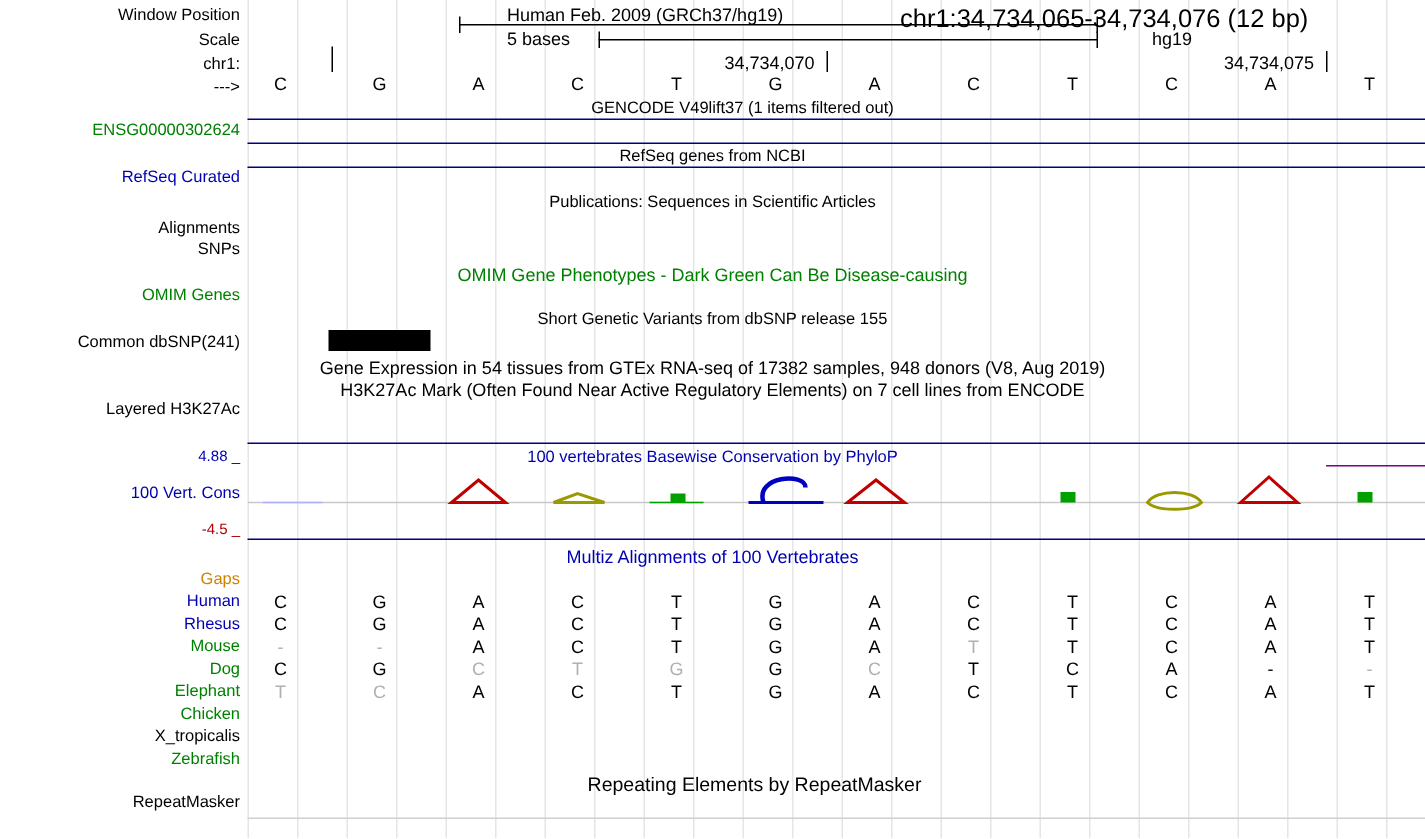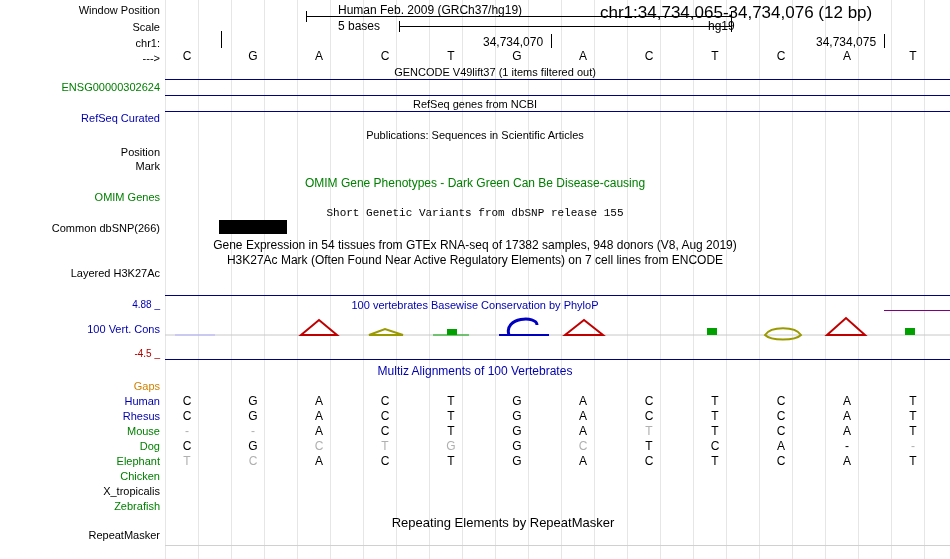--- a/index.html
+++ b/index.html
@@ -82,24 +82,24 @@
   <div class="vline" style="left:924px;height:559px;"></div>
 
   <div id="leftcol">
     <div class="lbl" style="top:4px;">Window Position</div>
     <div class="lbl" style="top:21px;">Scale</div>
     <div class="lbl" style="top:37px;">chr1:</div>
     <div class="lbl" style="top:52px;">---&gt;</div>
 
     <div class="lbl greenlbl" style="top:81px;">ENSG00000302624</div>
     <div class="lbl bluelbl" style="top:112px;">RefSeq Curated</div>
-    <div class="lbl" style="top:146px;">Position</div>
-    <div class="lbl" style="top:160px;">Mark</div>
+    <div class="lbl" style="top:146px;">Alignments</div>
+    <div class="lbl" style="top:160px;">SNPs</div>
     <div class="lbl greenlbl" style="top:191px;">OMIM Genes</div>
-    <div class="lbl" style="top:222px;">Common dbSNP(266)</div>
+    <div class="lbl" style="top:222px;">Common dbSNP(241)</div>
     <div class="lbl" style="top:267px;">Layered H3K27Ac</div>
     <div class="lbl bluelbl" style="top:323px;">100 Vert. Cons</div>
     <div class="lbl orange" style="top:380px;">Gaps</div>
 
     <div class="lbl bluelbl" style="top:395px;">Human</div>
     <div class="lbl bluelbl" style="top:410px;margin-left:32px;">Rhesus</div>
     <div class="lbl greenlbl" style="top:425px;">Mouse</div>
     <div class="lbl greenlbl" style="top:440px;">Dog</div>
     <div class="lbl greenlbl" style="top:455px;">Elephant</div>
     <div class="lbl greenlbl" style="top:470px;">Chicken</div>
@@ -116,21 +116,21 @@
   <div class="ctr" style="left:600px;top:3px;font-size:17px;">chr1:34,734,065-34,734,076 (12 bp)</div>
 
   <div class="hrule" style="left:306px;top:16px;width:426px;"></div>
   <div class="tick" style="left:306px;top:11px;height:11px;"></div>
   <div class="tick" style="left:731px;top:11px;height:11px;"></div>
 
   <div class="ctr" style="left:338px;top:19px;font-size:12px;">5 bases</div>
   <div class="hrule" style="left:399px;top:26px;width:333px;"></div>
   <div class="tick" style="left:399px;top:21px;height:11px;"></div>
   <div class="tick" style="left:731px;top:21px;height:11px;"></div>
-  <div class="ctr" style="left:708px;top:19px;font-size:12px;">hg19</div>
+  <div class="ctr" style="left:768px;top:19px;font-size:12px;">hg19</div>
 
   <div class="ctr" style="left:483px;top:35px;font-size:12px;">34,734,070</div>
   <div class="tick" style="left:551px;top:34px;height:14px;"></div>
   <div class="ctr" style="left:816px;top:35px;font-size:12px;">34,734,075</div>
   <div class="tick" style="left:884px;top:34px;height:14px;"></div>
   <div class="tick" style="left:221px;top:31px;height:17px;"></div>
 
   <div class="base" style="left:177px;top:49px;">C</div>
   <div class="base" style="left:243px;top:49px;">G</div>
   <div class="base" style="left:309px;top:49px;">A</div>
@@ -148,21 +148,21 @@
   <div class="sep" style="left:165px;top:79px;width:785px;"></div>
 
   <div class="sep" style="left:165px;top:95px;width:785px;"></div>
   <div class="track-title" style="left:0;top:98px;">RefSeq genes from NCBI</div>
   <div class="sep" style="left:165px;top:111px;width:785px;"></div>
 
   <div class="track-title" style="left:0;top:129px;">Publications: Sequences in Scientific Articles</div>
 
   <div class="track-title greenlbl" style="left:0;top:176px;font-size:12px;">OMIM Gene Phenotypes - Dark Green Can Be Disease-causing</div>
 
-  <div class="track-title" style="left:0;top:207px;font-family:Liberation Mono, monospace;">Short Genetic Variants from dbSNP release 155</div>
+  <div class="track-title" style="left:0;top:207px;">Short Genetic Variants from dbSNP release 155</div>
 
   <div class="blackbar" style="left:219px;top:220px;width:68px;height:14px;"></div>
 
   <div class="track-title" style="left:0;top:238px;font-size:12px;">Gene Expression in 54 tissues from GTEx RNA-seq of 17382 samples, 948 donors (V8, Aug 2019)</div>
   <div class="track-title" style="left:0;top:253px;font-size:12px;">H3K27Ac Mark (Often Found Near Active Regulatory Elements) on 7 cell lines from ENCODE</div>
 
   <div class="sep" style="left:165px;top:295px;width:785px;"></div>
   <div class="track-title bluelbl" style="left:0;top:299px;">100 vertebrates Basewise Conservation by PhyloP</div>
   <div class="sep" style="left:884px;top:310px;width:66px;background:#800080;"></div>
 

